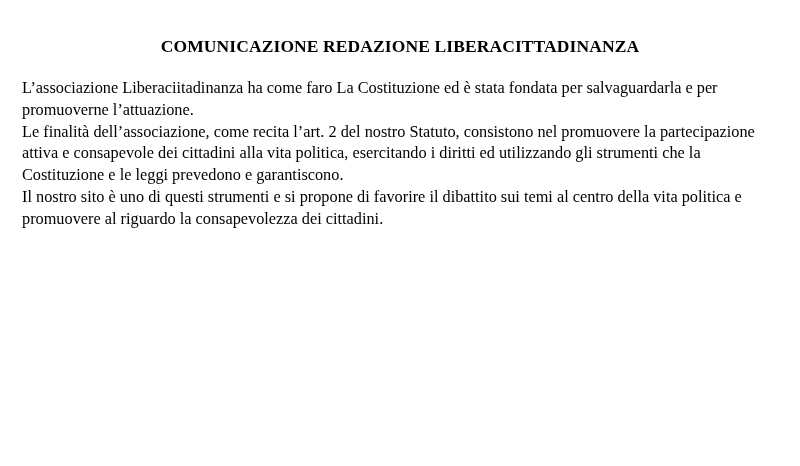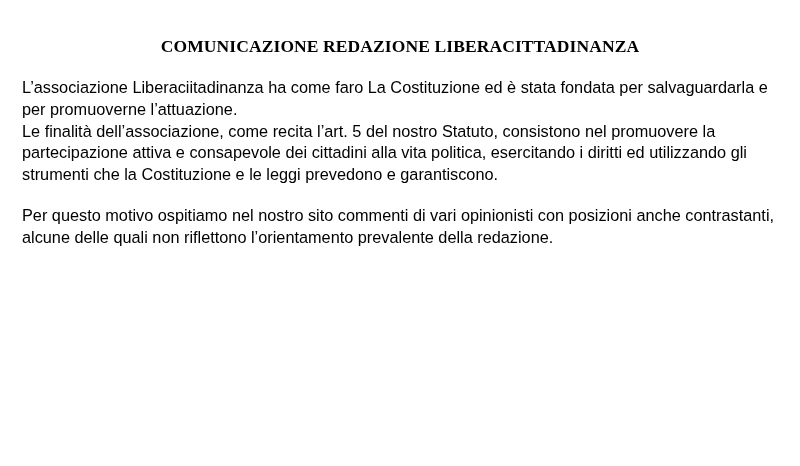--- a/index.html
+++ b/index.html
@@ -27,43 +27,43 @@
     font-size: 17.5px;
     letter-spacing: 0.1px;
     margin: 8px 0 20px 0;
     font-family: "Liberation Serif", serif;
   }
   .para {
     font-size: 16.3px;
     line-height: 1.34;
     margin: 0;
     text-align: left;
-    font-family: Liberation Sans, sans-serif;
+    font-family: Liberation Serif, serif;
   }
   .block {
     margin-bottom: 0;
   }
   .gap {
     height: 19px;
   }
 </style>
 </head>
 <body>
 
 <div class="page">
 
   <h1 class="doc-title">COMUNICAZIONE REDAZIONE LIBERACITTADINANZA</h1>
 
   <div class="block">
     <p class="para">L’associazione Liberaciitadinanza ha come faro La Costituzione ed è stata fondata per salvaguardarla e per promuoverne l’attuazione.</p>
-    <p class="para">Le finalità dell’associazione, come recita l’art. 5 del nostro Statuto, consistono nel promuovere la partecipazione attiva e consapevole dei cittadini alla vita politica, esercitando i diritti ed utilizzando gli strumenti che la Costituzione e le leggi prevedono e garantiscono.</p>
+    <p class="para">Le finalità dell’associazione, come recita l’art. 2 del nostro Statuto, consistono nel promuovere la partecipazione attiva e consapevole dei cittadini alla vita politica, esercitando i diritti ed utilizzando gli strumenti che la Costituzione e le leggi prevedono e garantiscono.</p>
+    <p class="para">Il nostro sito è uno di questi strumenti e si propone di favorire il dibattito sui temi al centro della  vita politica e promuovere al riguardo la consapevolezza dei cittadini.</p>
   </div>
 
   <div class="gap"></div>
 
   <div class="block">
-    <p class="para">Per questo motivo ospitiamo nel nostro sito commenti di vari opinionisti con posizioni anche contrastanti, alcune delle quali  non riflettono l’orientamento prevalente della redazione.</p>
   </div>
 
   <div class="gap"></div>
 
 
 </div>
 
 </body></html>

